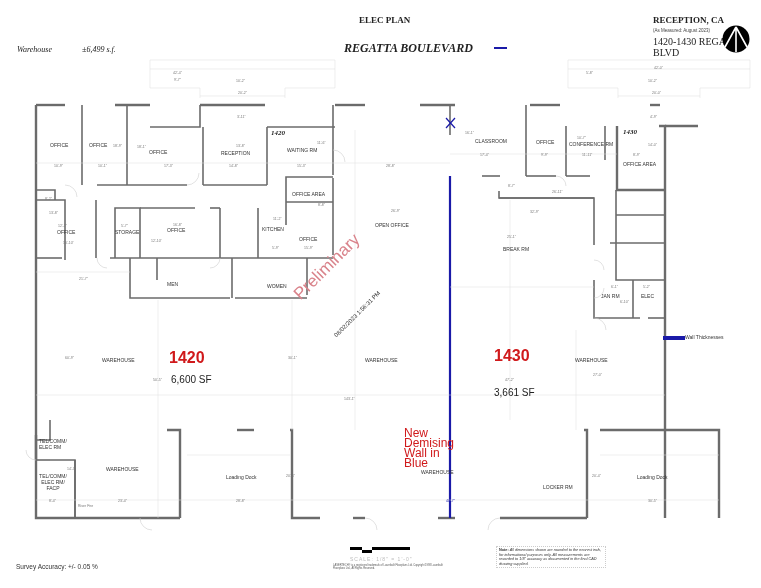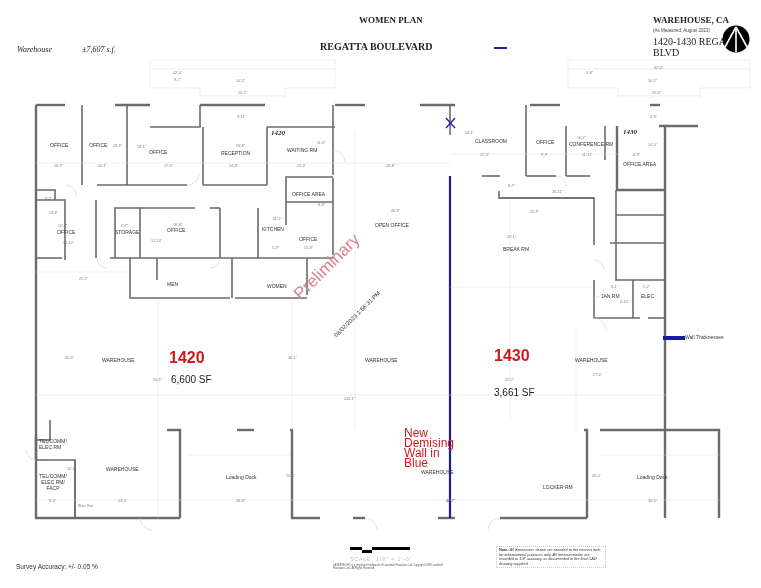--- a/index.html
+++ b/index.html
@@ -9,27 +9,27 @@
   .title{font-size:9px;font-weight:bold;}
   .room{font-size:5px;color:#333;white-space:nowrap;}
   .dim{font-size:3.5px;color:#777;white-space:nowrap;}
   .unit-num{color:#d0191b;font-weight:bold;font-size:16px;}
   .unit-sf{font-size:10px;color:#222;}
   svg{position:absolute;left:0;top:0;}
 </style>
 </head>
 <body>
 
-<div class="abs serif title" style="left:359px;top:15px;">WOMEN PLAN</div>
-<div class="abs serif" style="left:320px;top:41px;font-size:10px;font-weight:bold;">REGATTA BOULEVARD</div>
+<div class="abs serif title" style="left:359px;top:15px;">ELEC PLAN</div>
+<div class="abs serif" style="left:344px;top:41px;font-size:12px;font-weight:bold;font-style:italic;">REGATTA BOULEVARD</div>
 <div class="abs" style="left:494px;top:47px;width:13px;height:1.5px;background:#1a1aa8;"></div>
 <div class="abs serif" style="left:17px;top:45px;font-size:8px;font-style:italic;">Warehouse</div>
-<div class="abs serif" style="left:82px;top:45px;font-size:8px;font-style:italic;">±7,607 s.f.</div>
+<div class="abs serif" style="left:82px;top:45px;font-size:8px;font-style:italic;">±6,499 s.f.</div>
 <div class="abs serif" style="left:653px;top:4px;font-size:10px;font-weight:normal;margin-top:32px;">1420-1430 REGATTA BLVD</div>
-<div class="abs serif" style="left:653px;top:15px;font-size:9px;font-weight:bold;">WAREHOUSE, CA</div>
+<div class="abs serif" style="left:653px;top:15px;font-size:9px;font-weight:bold;">RECEPTION, CA</div>
 <div class="abs" style="left:653px;top:28px;font-size:4.5px;color:#444;">(As Measured:  August 2023)</div>
 
 <div class="abs" style="left:722px;top:25px;width:28px;height:28px;">
   <svg width="28" height="28" viewBox="0 0 28 28">
     <circle cx="14" cy="14" r="13.5" fill="#000"></circle>
     <path d="M14 2 L3 22 M14 2 L25 22 M14 2 L14 27" stroke="#fff" stroke-width="1.6" fill="none"></path>
   </svg>
 </div>
 
 <div class="abs" style="left:0;top:0;width:761px;height:588px;">

